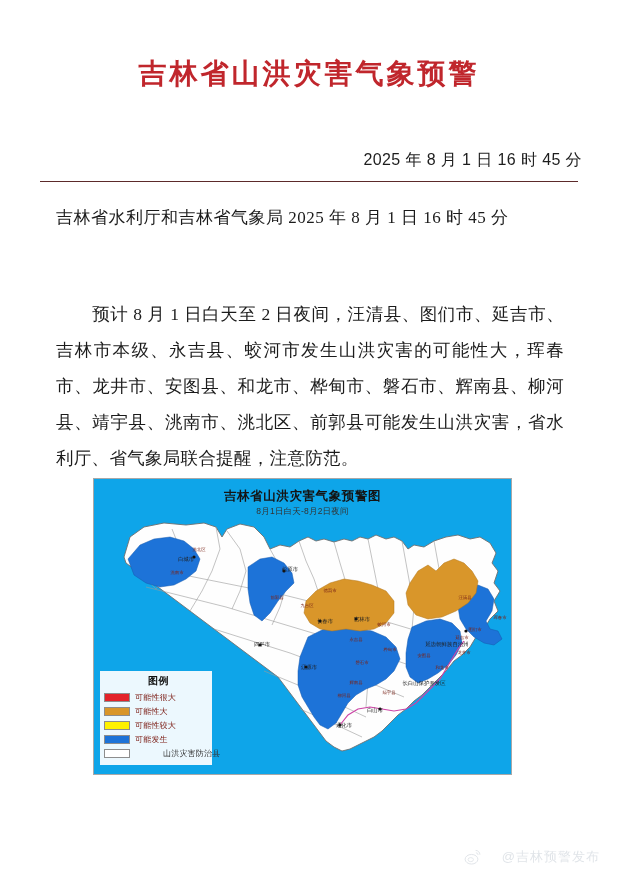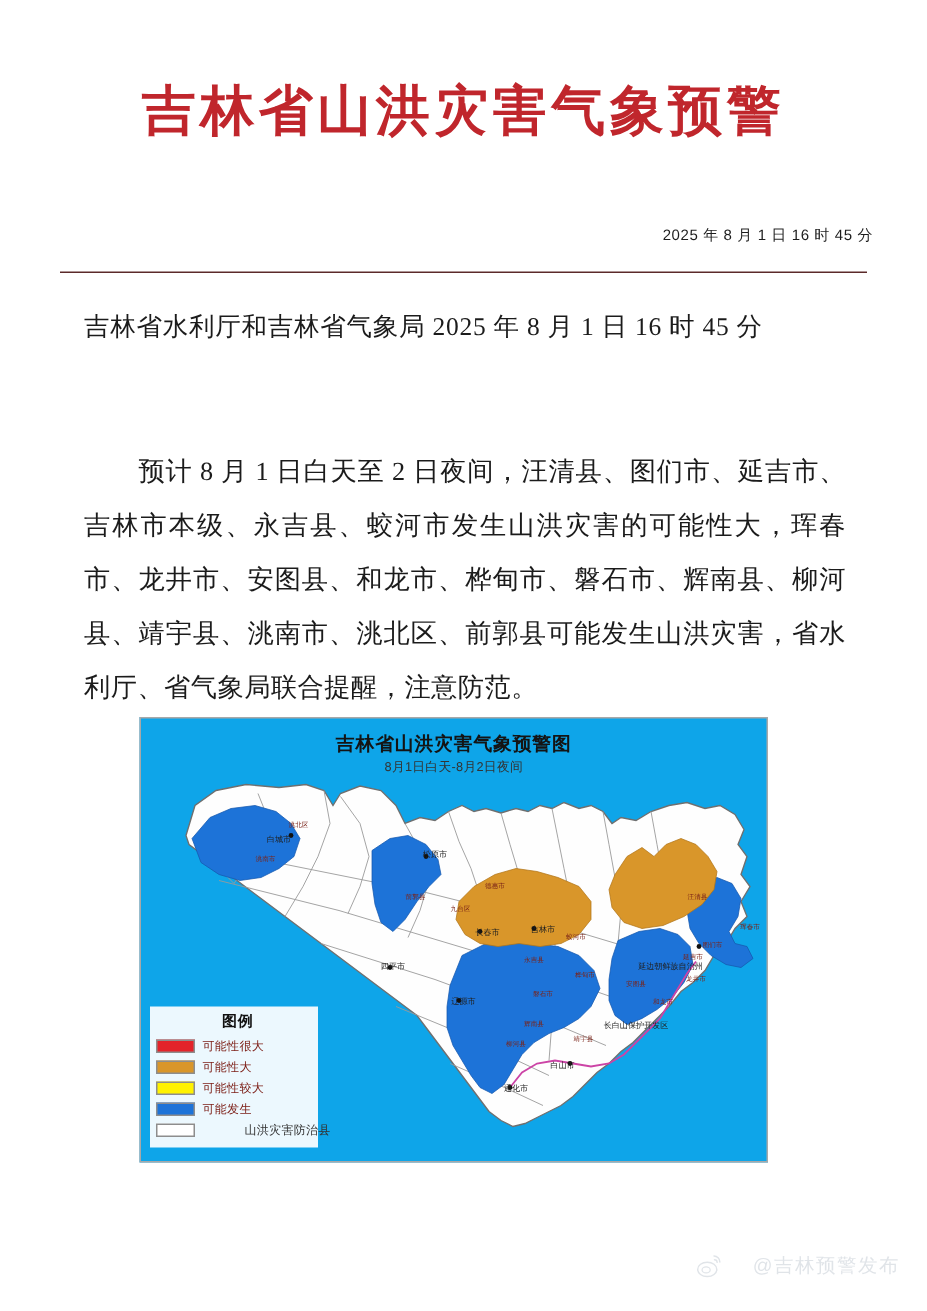--- a/index.html
+++ b/index.html
@@ -26,21 +26,21 @@
   
   .doc-title {
     position: absolute;
     top: 50px;
     left: 0;
     width: 618px;
     text-align: center;
     color: #c0262c;
     font-family: "Liberation Serif", "DejaVu Serif", serif;
     font-weight: bold;
-    font-size: 36px;
+    font-size: 28px;
     letter-spacing: 3px;
     line-height: 48px;
     white-space: nowrap;
   }
 
   .issue-line {
     position: absolute;
     top: 115px;
     left: 0;
     width: 618px;
@@ -50,21 +50,21 @@
     font-size: 13px;
     letter-spacing: 1px;
     color: #1d1d1d;
   }
 
   .issue-time {
     position: absolute;
     top: 150px;
     right: 36px;
     font-family: "Liberation Sans", "DejaVu Sans", sans-serif;
-    font-size: 10px;
+    font-size: 16px;
     letter-spacing: 0.4px;
     color: #1d1d1d;
     margin-left: 17px;
   }
 
   .rule {
     position: absolute;
     top: 181px;
     left: 40px;
     width: 538px;
@@ -182,21 +182,21 @@
     color: #7a1a12;
     letter-spacing: 0.2px;
     white-space: nowrap;
   }
   .legend-row.plain .legend-label { color: #333; padding-left: 28px; }
 
   
   .watermark {
     position: absolute;
     right: 18px;
-    bottom: 21px;
+    bottom: 8px;
     display: flex;
     align-items: flex-start;
     gap: 20px;
     opacity: 0.30;
   }
   .wm-logo {
     width: 18px;
     height: 18px;
     flex: 0 0 auto;
   }

